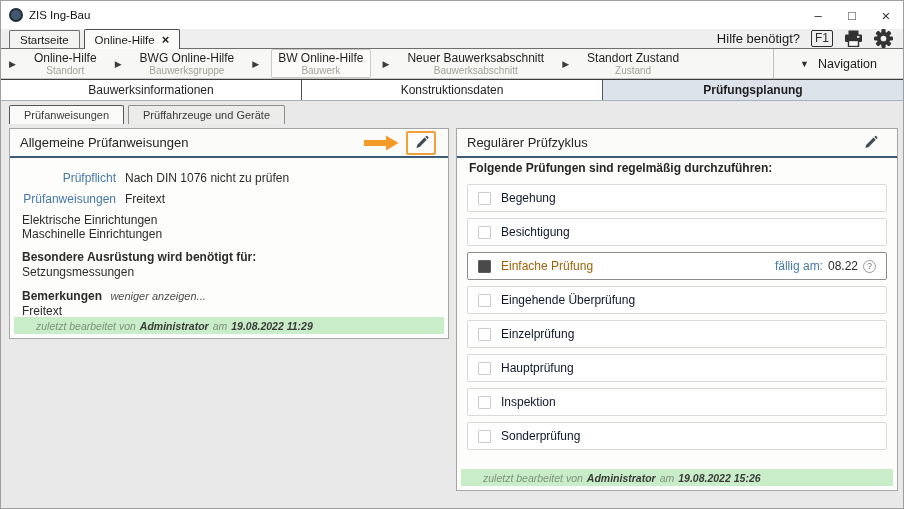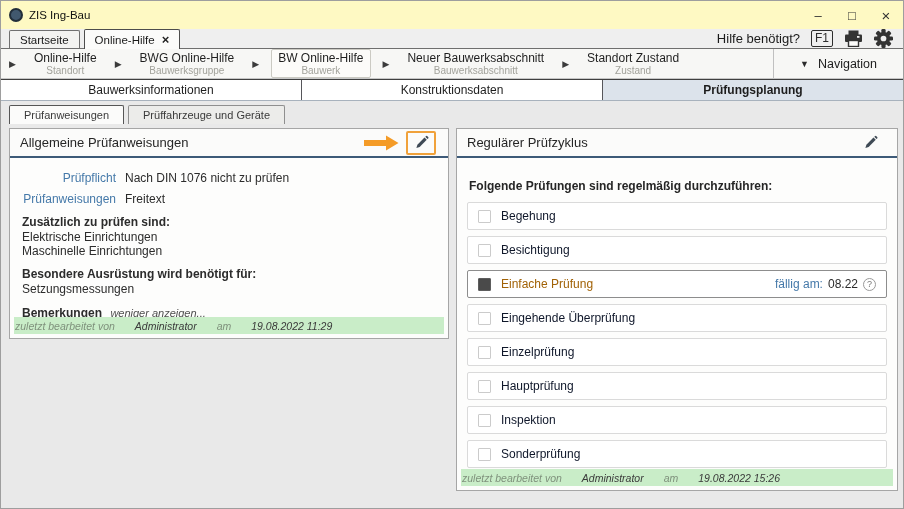--- a/index.html
+++ b/index.html
@@ -1,21 +1,21 @@
 <!DOCTYPE html>
 <html><head>
 <meta charset="utf-8">
 <style>
   * { margin:0; padding:0; box-sizing:border-box; }
   html,body { width:904px; height:509px; }
   body { font-family:"Liberation Sans","DejaVu Sans",sans-serif; background:#e9e9e9; }
   .window { width:904px; height:509px; border:1px solid #9e9e9e; background:#e9e9e9; position:relative; overflow:hidden; }
 
   
-  .titlebar { height:28px; background:#fef9c3; display:flex; align-items:center; padding:0 0 0 8px; }
+  .titlebar { height:28px; background:#ffffff; display:flex; align-items:center; padding:0 0 0 8px; }
   .app-icon { width:14px; height:14px; border-radius:50%; background:#41586e; border:2px solid #222e3a; margin-right:6px; flex:0 0 auto; }
   .app-title { font-size:11.5px; color:#111; }
   .win-controls { margin-left:auto; display:flex; height:100%; }
   .win-btn { width:34px; display:flex; align-items:center; justify-content:center; font-size:13px; color:#333; cursor:default; }
   .win-btn.close { font-size:15px; }
 
   
   .tabrow { height:20px; background:#efefef; display:flex; align-items:flex-end; padding-left:8px; border-bottom:1px solid #6e6e6e; position:relative; }
   .tab { height:18px; border:1px solid #707070; border-bottom:none; border-radius:2px 2px 0 0; background:#f3f3f1; display:flex; align-items:center; gap:7px; padding:0 10px; font-size:11.5px; color:#1a1a1a; margin-right:4px; position:relative; }
   .tab.active { height:20px; background:#fbfbfa; border-color:#4d4d4d; border-width:1px; margin-bottom:-1px; z-index:2; }
@@ -60,25 +60,25 @@
 
   
   .lp-body { padding:13px 12px 0 12px; font-size:12px; color:#2c2c2c; }
   .field-row { display:flex; margin-bottom:7px; }
   .field-label { width:94px; text-align:right; color:#4579a9; margin-right:9px; flex:0 0 auto; }
   .sec-heading { font-weight:bold; margin-top:9px; line-height:15px; }
   .sec-line { line-height:14px; }
   .remarks-row { margin-top:10px; line-height:15px; }
   .remarks-heading { font-weight:bold; }
   .remarks-toggle { font-style:italic; font-size:11px; color:#4d4d4d; margin-left:5px; }
-  .panel-footer { position:absolute; left:4px; right:4px; bottom:4px; height:17px; background:#c9edc8; display:flex; align-items:center; gap:20px; padding-left:1px; font-size:10.5px; font-style:italic; color:#7f917c; white-space:nowrap; }
-  .pf-bold { font-weight:normal; color:#3a3a3a; }
-
-  
-  .rp-body { padding:19px 10px 0 10px; }
+  .panel-footer { position:absolute; left:4px; right:4px; bottom:4px; height:17px; background:#c9edc8; display:flex; align-items:center; gap:4px; padding-left:22px; font-size:10.5px; font-style:italic; color:#7f917c; white-space:nowrap; }
+  .pf-bold { font-weight:bold; color:#3a3a3a; }
+
+  
+  .rp-body { padding:1px 10px 0 10px; }
   .rp-intro { font-weight:bold; font-size:12px; color:#262626; margin:2px 2px 9px 2px; }
   .check-row { height:28px; border:1px solid #dadada; border-radius:2px; background:#fff; display:flex; align-items:center; padding:0 10px; margin-bottom:6px; }
   .check-row.checked { border-color:#8d8d8d; }
   .checkbox { width:13px; height:13px; border:1px solid #cbcbcb; background:#fff; border-radius:1px; margin-right:10px; flex:0 0 auto; }
   .check-row.checked .checkbox { border-color:#5d5d5d; background:#4a4a4a; }
   .check-label { font-size:12px; color:#0f172a; }
   .check-row.checked .check-label { color:#a16207; }
   .due { margin-left:auto; display:flex; align-items:center; gap:5px; font-size:12px; }
   .due-label { color:#4579a9; }
   .due-value { color:#2b2b2b; }
@@ -204,21 +204,20 @@
       </div>
       <div class="lp-body">
         <div class="field-row">
           <span class="field-label">Prüfpflicht</span>
           <span class="field-value">Nach DIN 1076 nicht zu prüfen</span>
         </div>
         <div class="field-row">
           <span class="field-label">Prüfanweisungen</span>
           <span class="field-value">Freitext</span>
         </div>
-        <div class="sec-heading">Zusätzlich zu prüfen sind:</div>
         <div class="sec-line">Elektrische Einrichtungen</div>
         <div class="sec-line">Maschinelle Einrichtungen</div>
         <div class="sec-heading">Besondere Ausrüstung wird benötigt für:</div>
         <div class="sec-line">Setzungsmessungen</div>
         <div class="remarks-row">
           <span class="remarks-heading">Bemerkungen</span>
           <span class="remarks-toggle">weniger anzeigen...</span>
         </div>
         <div class="sec-line">Freitext</div>
       </div>

